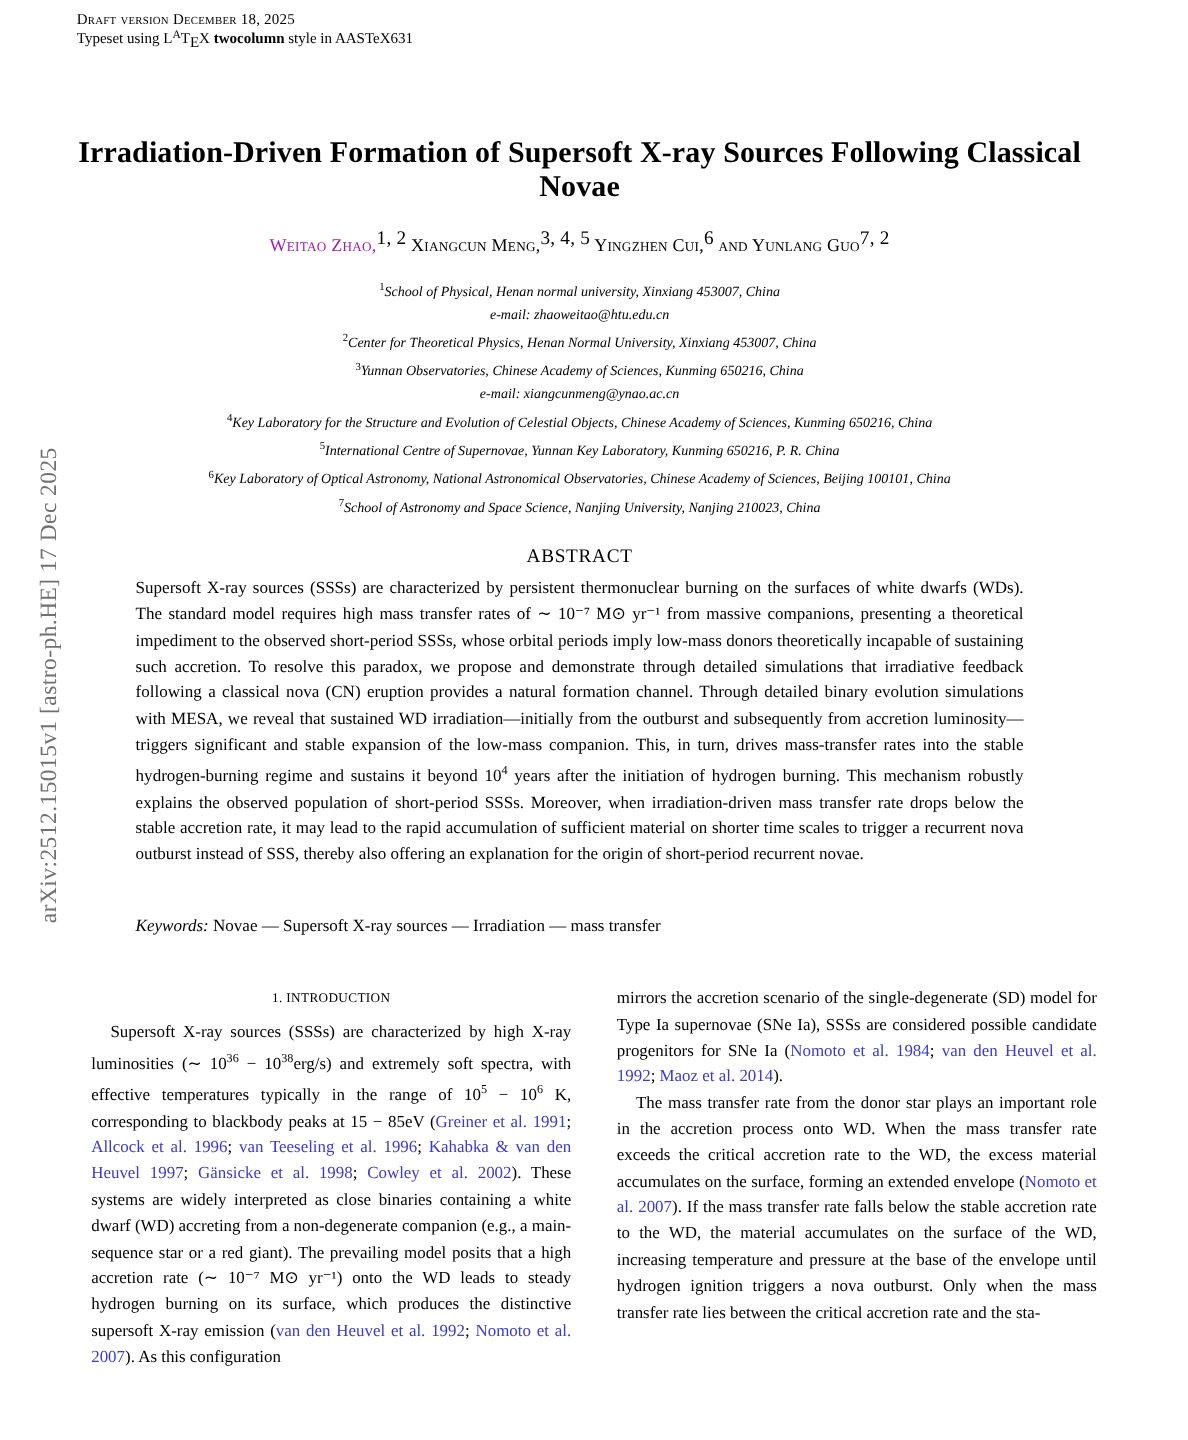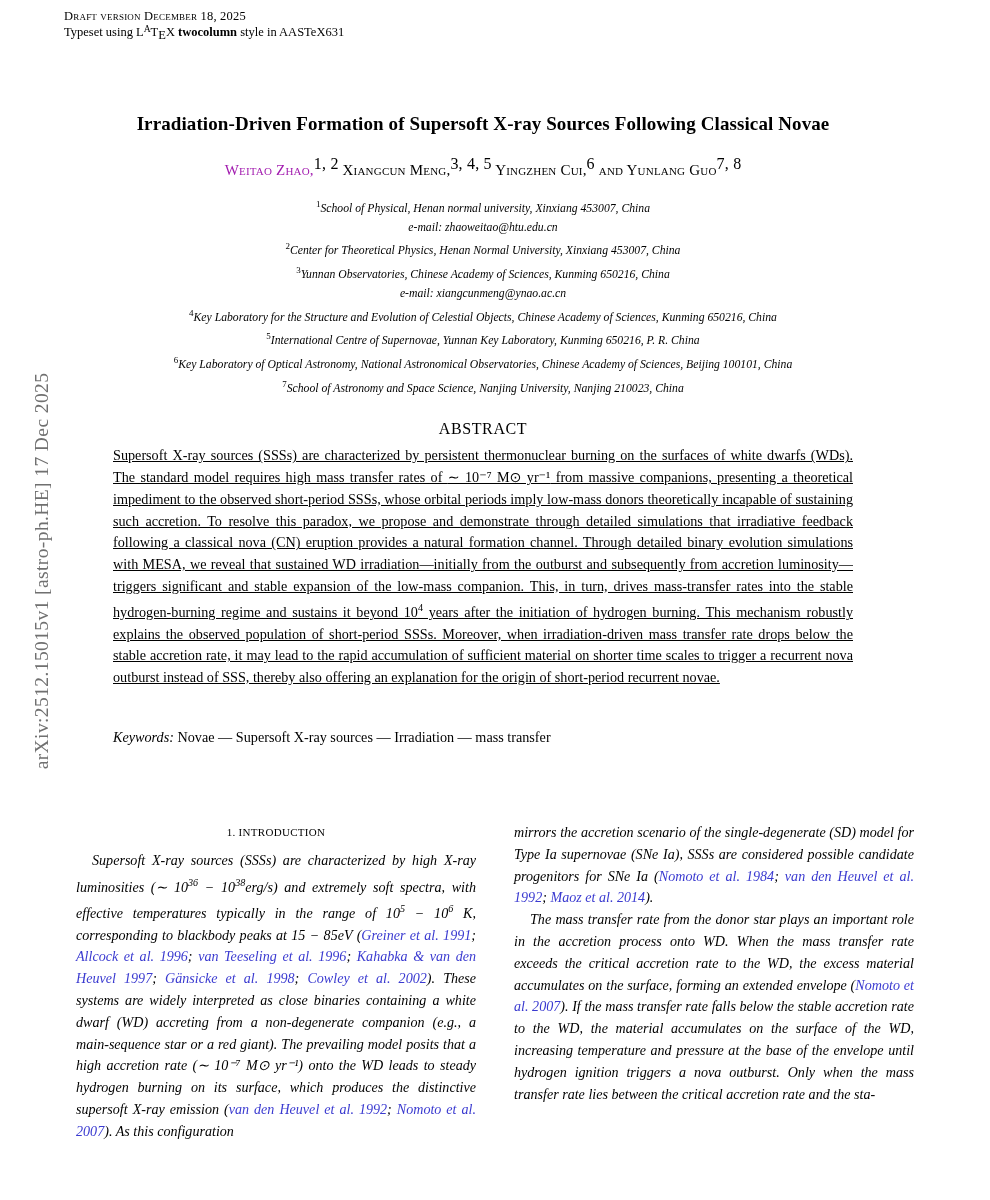--- a/index.html
+++ b/index.html
@@ -50,21 +50,21 @@
   }
   .hdr-line2 {
     font-size: 12.5px;
     line-height: 17px;
   }
   .bold { font-weight: bold; }
 
   .title {
     margin-top: 72px;
     text-align: center;
-    font-size: 19px;
+    font-size: 25px;
     font-weight: bold;
     letter-spacing: 0.1px;
   }
   .authors {
     margin-top: 20px;
     text-align: center;
     font-size: 15px;
     font-variant: small-caps;
     letter-spacing: 0.2px;
   }
@@ -87,21 +87,20 @@
     letter-spacing: 0.6px;
   }
   .abstract-body {
     margin: 7px auto 0 auto;
     width: 740px;
     font-size: 14.2px;
     line-height: 21.7px;
     text-align: justify;
     text-justify: inter-word;
     hyphens: auto;
-    text-decoration: underline;
   }
   .keywords {
     margin: 38px auto 0 auto;
     width: 740px;
     font-size: 14.2px;
     line-height: 21px;
   }
   .keywords em { font-style: italic; margin-top: 45px; }
 
   .columns {
@@ -118,21 +117,21 @@
     line-height: 21.8px;
     text-align: justify;
     hyphens: auto;
   }
   .section-head {
     text-align: center;
     font-size: 11px;
     letter-spacing: 0.3px;
     margin-bottom: 6px;
   }
-  .para { margin: 0; text-indent: 16px; font-style: italic; }
+  .para { margin: 0; text-indent: 16px; }
   .para.first { text-indent: 16px; }
   .para + .para { margin-top: 0px; }
   .cite { color: #3a3ad0; }
   sup { font-size: 0.72em; }
 </style>
 </head>
 <body>
 
 <div class="page">
 
@@ -141,21 +140,21 @@
   <div class="content">
 
     <div class="hdr-line">Draft version December 18, 2025</div>
     <div class="hdr-line2">
       <span>Typeset using L</span><span style="font-size:9.6px;position:relative;top:-4px;">A</span><span>T</span><span style="position:relative;top:3px;">E</span><span>X </span><span class="bold">twocolumn</span><span> style in AASTeX631</span>
     </div>
 
     <div class="title">Irradiation-Driven Formation of Supersoft X-ray Sources Following Classical Novae</div>
 
     <div class="authors">
-      <span class="linked">Weitao Zhao,</span><sup>1, 2</sup><span> Xiangcun Meng,</span><sup>3, 4, 5</sup><span> Yingzhen Cui,</span><sup>6</sup><span> and Yunlang Guo</span><sup>7, 8</sup>
+      <span class="linked">Weitao Zhao,</span><sup>1, 2</sup><span> Xiangcun Meng,</span><sup>3, 4, 5</sup><span> Yingzhen Cui,</span><sup>6</sup><span> and Yunlang Guo</span><sup>7, 2</sup>
     </div>
 
     <div class="affils">
       <div><sup>1</sup><span>School of Physical, Henan normal university, Xinxiang 453007, China</span></div>
       <div><span>e-mail: zhaoweitao@htu.edu.cn</span></div>
       <div><sup>2</sup><span>Center for Theoretical Physics, Henan Normal University, Xinxiang 453007, China</span></div>
       <div><sup>3</sup><span>Yunnan Observatories, Chinese Academy of Sciences, Kunming 650216, China</span></div>
       <div><span>e-mail: xiangcunmeng@ynao.ac.cn</span></div>
       <div><sup>4</sup><span>Key Laboratory for the Structure and Evolution of Celestial Objects, Chinese Academy of Sciences, Kunming 650216, China</span></div>
       <div><sup>5</sup><span>International Centre of Supernovae, Yunnan Key Laboratory, Kunming 650216, P. R. China</span></div>

